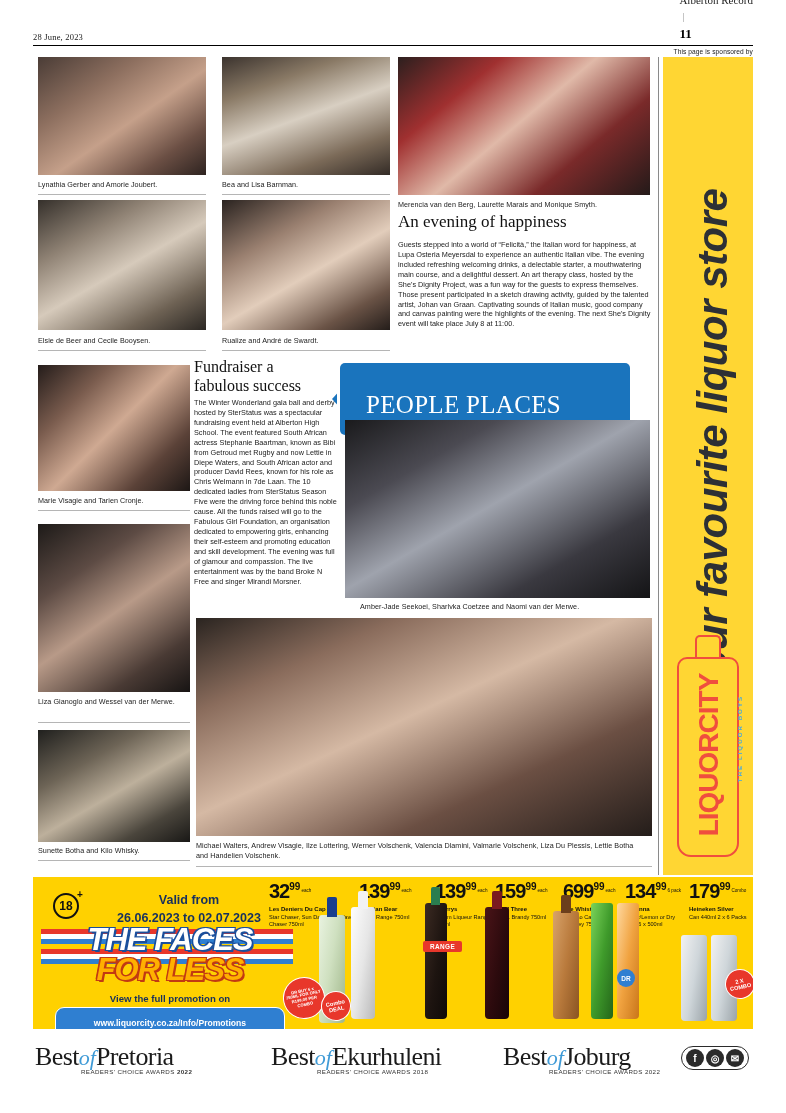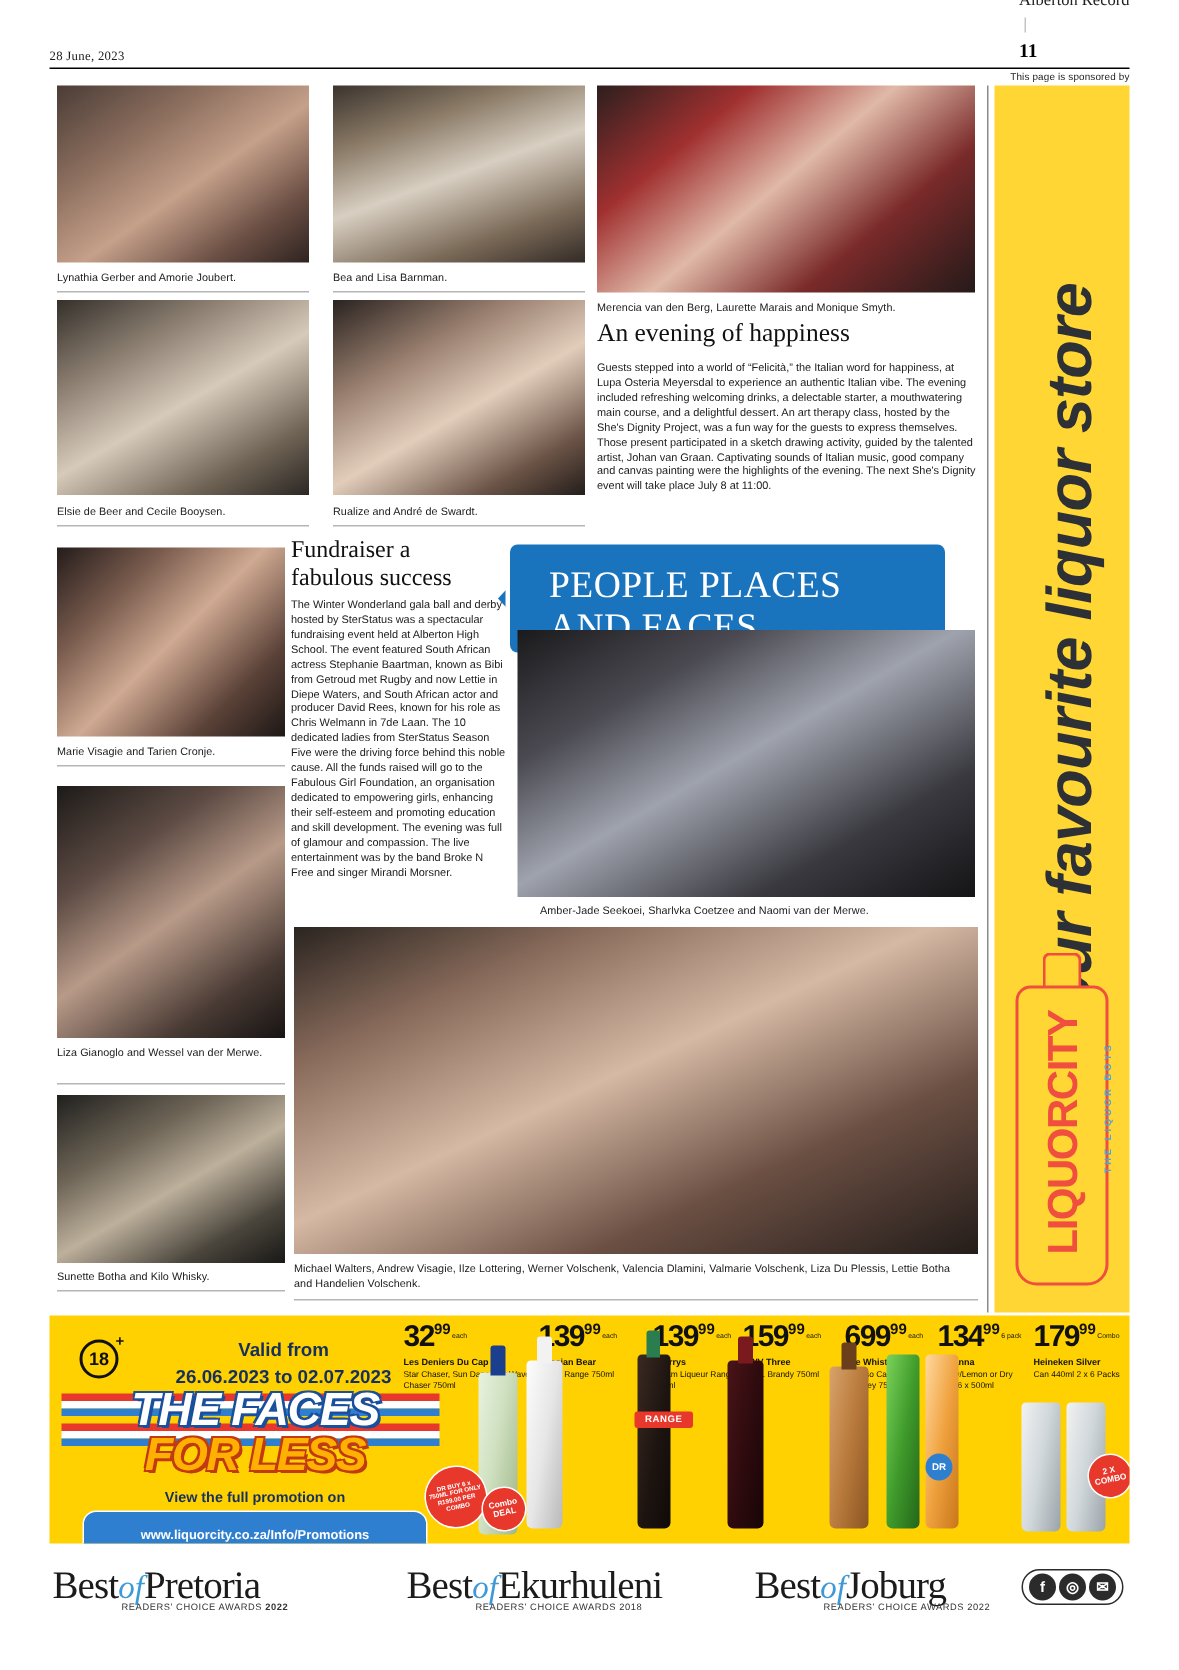--- a/index.html
+++ b/index.html
@@ -312,21 +312,20 @@
   <div class="bodytext" style="left:398px;top:240px;width:254px;">Guests stepped into a world of “Felicità,” the Italian word for happiness, at Lupa Osteria Meyersdal to experience an authentic Italian vibe. The evening included refreshing welcoming drinks, a delectable starter, a mouthwatering main course, and a delightful dessert. An art therapy class, hosted by the She's Dignity Project, was a fun way for the guests to express themselves. Those present participated in a sketch drawing activity, guided by the talented artist, Johan van Graan. Captivating sounds of Italian music, good company and canvas painting were the highlights of the evening. The next She's Dignity event will take place July 8 at 11:00.</div>
 
   <div class="headline" style="left:194px;top:358px;width:150px;font-size:16px;">Fundraiser a</div>
   <div class="headline" style="left:194px;top:377px;width:150px;font-size:16px;">fabulous success</div>
   <div class="bodytext" style="left:194px;top:398px;width:144px;">The Winter Wonderland gala ball and derby hosted by SterStatus was a spectacular fundraising event held at Alberton High School. The event featured South African actress Stephanie Baartman, known as Bibi from Getroud met Rugby and now Lettie in Diepe Waters, and South African actor and producer David Rees, known for his role as Chris Welmann in 7de Laan. The 10 dedicated ladies from SterStatus Season Five were the driving force behind this noble cause. All the funds raised will go to the Fabulous Girl Foundation, an organisation dedicated to empowering girls, enhancing their self-esteem and promoting education and skill development. The evening was full of glamour and compassion. The live entertainment was by the band Broke N Free and singer Mirandi Morsner.</div>
 
   <div class="ppf-tail"></div>
   <div class="ppf-banner">
     <div class="ppf-text">
       <div>PEOPLE PLACES</div>
-      <div>AND FACES</div>
     </div>
   </div>
 
   <div class="photo p6" style="left:38px;top:365px;width:152px;height:126px;">
       <div class="ph-inner"></div>
     </div>
   <div class="caption" style="left:38px;top:496px;width:152px;">Marie Visagie and Tarien Cronje.</div>
   <div class="cap-rule" style="left:38px;top:510px;width:152px;"></div>
 
   <div class="photo p7" style="left:38px;top:524px;width:152px;height:168px;">

